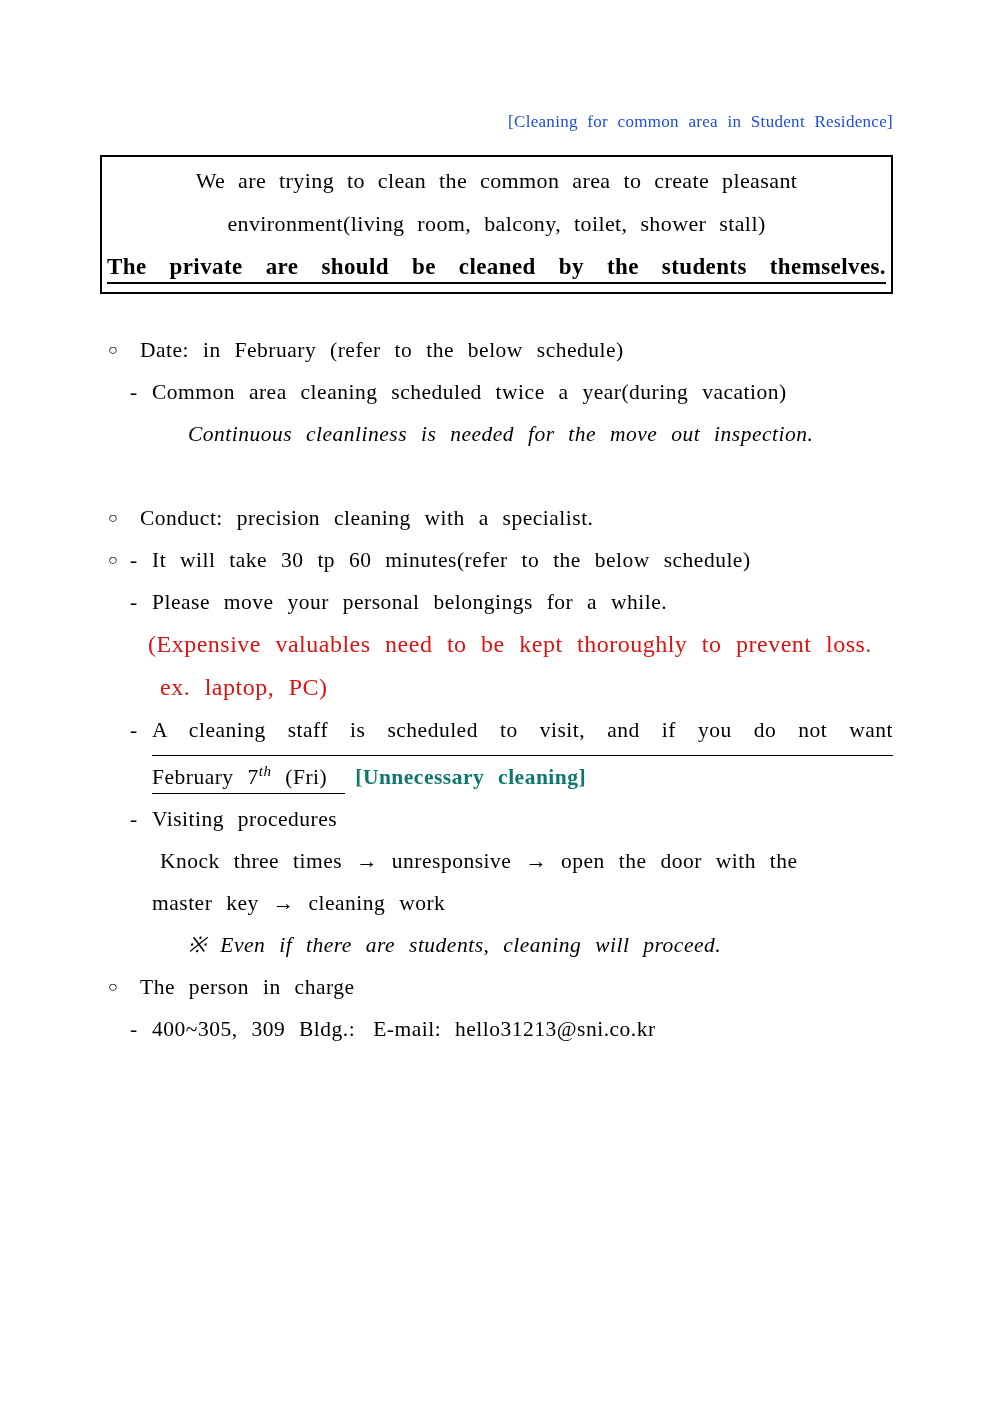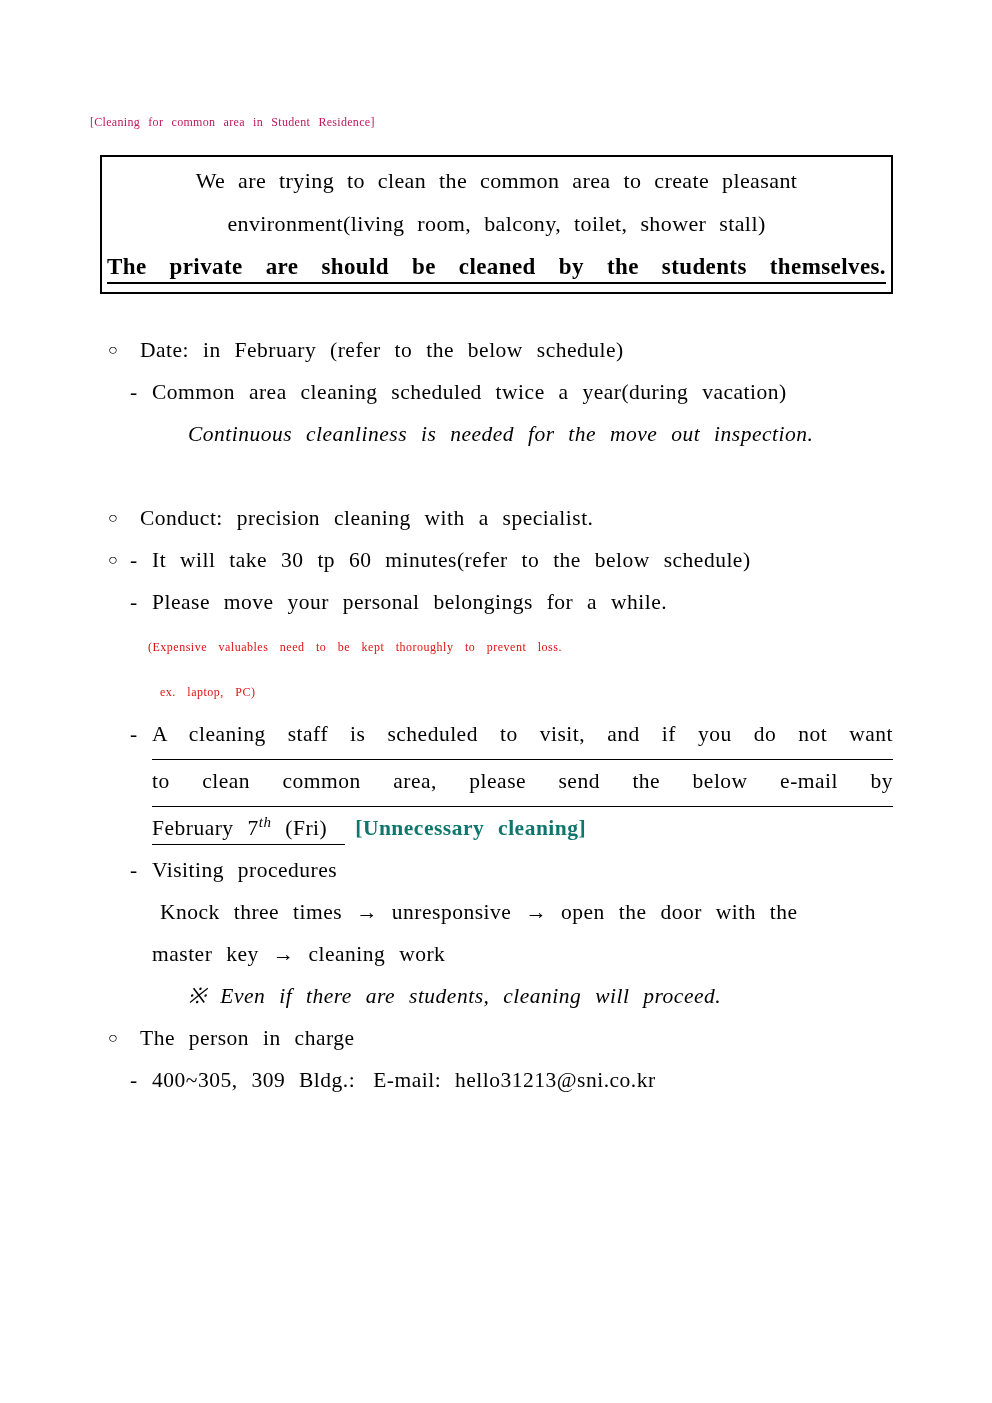--- a/index.html
+++ b/index.html
@@ -12,26 +12,27 @@
     width: 992px;
     height: 1403px;
     background: #ffffff;
     color: #000000;
     font-family: "Liberation Serif", "DejaVu Serif", serif;
     overflow: hidden;
     box-sizing: border-box;
     padding: 110px 99px 0 90px;
   }
   .doc-title {
-    font-size: 12px;
+    font-size: 17px;
     line-height: 24px;
     word-spacing: 5px;
     letter-spacing: 0.3px;
     margin-bottom: 21px;
-    color: #be185d;
+    color: #1d4ed8;
+    text-align: right;
   }
   .notice-box {
     border: 2px solid #000000;
     margin-left: 10px;
     padding: 2px 5px 4px 5px;
     font-size: 22px;
     letter-spacing: 0.4px;
   }
   .notice-box .box-line {
     line-height: 43px;
@@ -75,21 +76,21 @@
   .t-l1 { padding-left: 50px; }
   .t-l2 { padding-left: 62px; }
   .t-note { padding-left: 98px; font-style: italic; }
   .t-red1 { padding-left: 58px; }
   .t-red2 { padding-left: 70px; }
   .t-cont { padding-left: 62px; }
   .t-vis1 { padding-left: 70px; }
   .spacer { height: 42px; }
   .red-text {
     color: #dd1212;
-    font-size: 12px;
+    font-size: 24px;
     text-align: center;
   }
   .red-bold {
     color: #0f766e;
     font-weight: bold;
     margin-left: 10px;
   }
   .justify {
     white-space: normal;
     text-align: justify;
@@ -172,23 +173,20 @@
 
     <div class="line t-red2">
       <span class="red-text">ex. laptop, PC)</span>
     </div>
 
     <div class="line t-l2 justify">
       <span class="marker dash">-</span>
       <span class="u-span">A cleaning staff is scheduled to visit, and if you do not want</span>
     </div>
 
-    <div class="line t-cont justify">
-      <span class="u-span">to clean common area, please send the below e-mail by</span>
-    </div>
 
     <div class="line t-cont">
       <span class="u-span date-underline"><span>February 7</span><sup class="sup">th</sup><span> (Fri)</span></span><span class="red-bold">[Unnecessary cleaning]</span>
     </div>
 
     <div class="line t-l2">
       <span class="marker dash">-</span>
       <span>Visiting procedures</span>
     </div>
 

